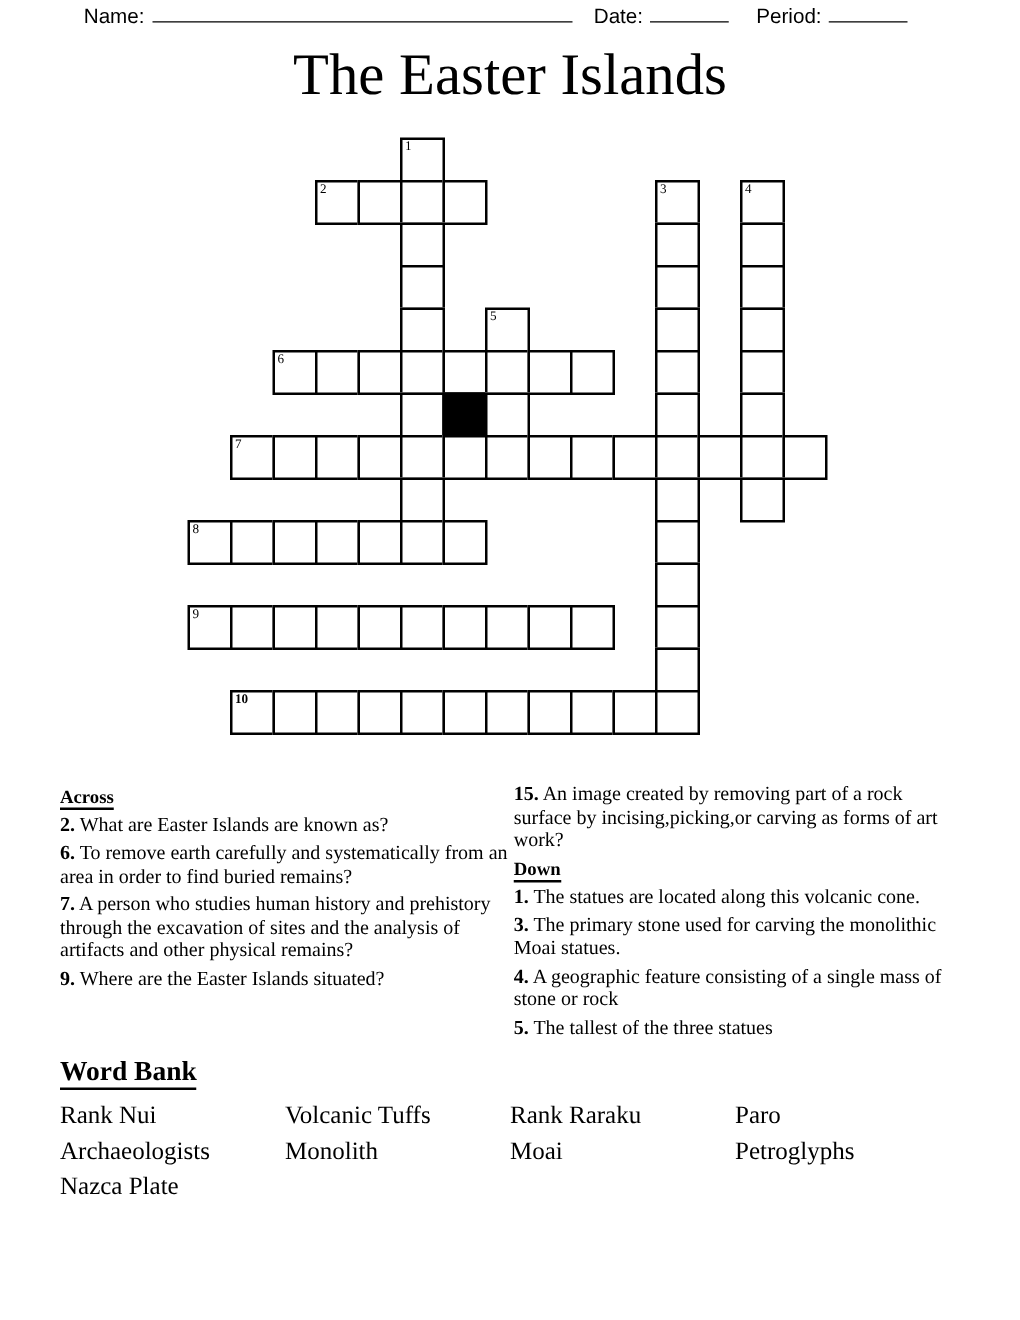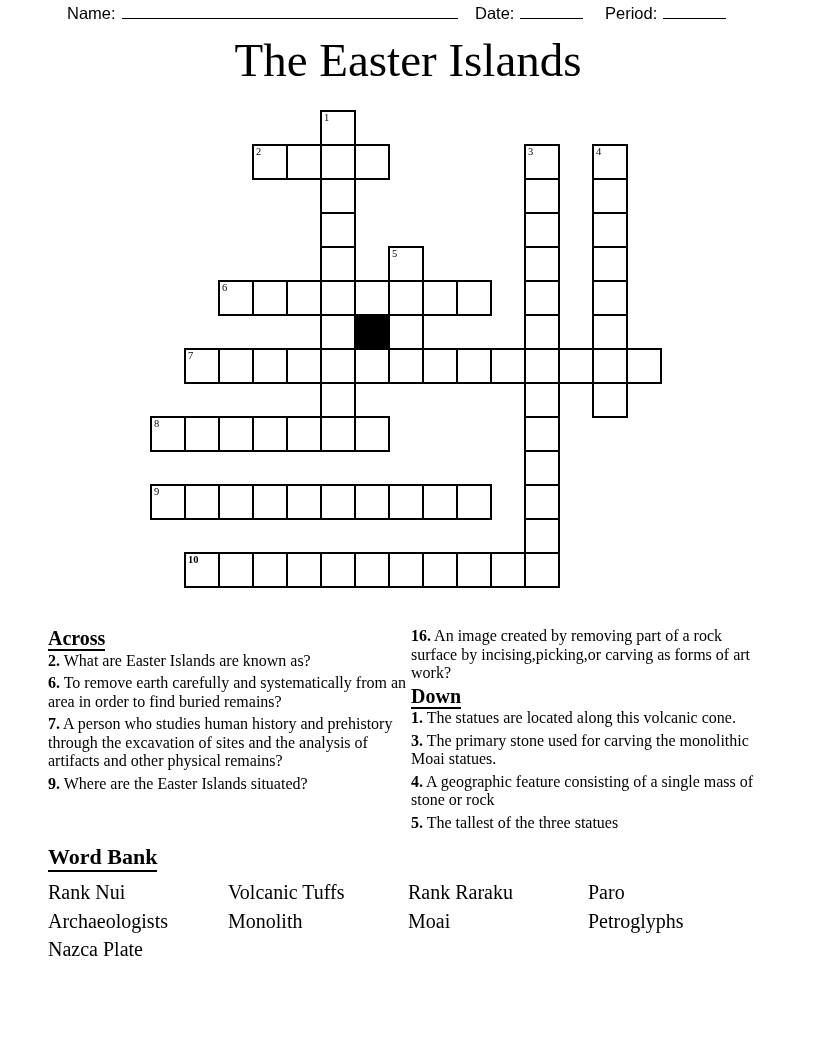--- a/index.html
+++ b/index.html
@@ -29,21 +29,21 @@
   .cell.black{background:#000;}
   .cellnum{position:absolute;top:0;left:2px;font-size:10.5px;line-height:12px;
            font-family:"Liberation Serif",serif;}
 
   
   .clues{position:absolute;top:627px;left:48px;width:722px;font-size:16px;
          line-height:18.5px;}
   .clue-col{position:absolute;top:0;width:358px;}
   #clues-left{left:0;}
   #clues-right{left:363px;}
-  .section-heading{font-size:20px;font-weight:bold;margin:2px 0 4px;}
+  .section-heading{font-size:15px;font-weight:bold;margin:2px 0 4px;}
   .section-heading span{border-bottom:2px solid #000;padding-bottom:0px;}
   .clue{margin:0 0 4px 0;}
   .clue b{font-weight:bold;}
 
   
   .wordbank{position:absolute;left:48px;top:844px;width:722px;}
   .wb-heading{font-size:22px;font-weight:bold;margin:0 0 8px 0;}
   .wb-heading span{border-bottom:2.5px solid #000;padding-bottom:1px;}
   .wb-grid{display:grid;grid-template-columns:180px 180px 180px 180px;
            font-size:20px;line-height:28.7px;width:720px;}
@@ -171,21 +171,21 @@
 
   <div class="clues">
     <div class="clue-col" id="clues-left">
         <div class="section-heading"><span>Across</span></div>
         <p class="clue"><b>2.</b> What are Easter Islands are known as?</p>
         <p class="clue"><b>6.</b> To remove earth carefully and systematically from an area in order to find buried remains?</p>
         <p class="clue"><b>7.</b> A person who studies human history and prehistory through the excavation of sites and the analysis of artifacts and other physical remains?</p>
         <p class="clue"><b>9.</b> Where are the Easter Islands situated?</p>
       </div>
     <div class="clue-col" id="clues-right">
-        <p class="clue"><b>16.</b> An image created by removing part of a rock surface by incising,picking,or carving as forms of art work?</p>
+        <p class="clue"><b>15.</b> An image created by removing part of a rock surface by incising,picking,or carving as forms of art work?</p>
         <div class="section-heading"><span>Down</span></div>
         <p class="clue"><b>1.</b> The statues are located along this volcanic cone.</p>
         <p class="clue"><b>3.</b> The primary stone used for carving the monolithic Moai statues.</p>
         <p class="clue"><b>4.</b> A geographic feature consisting of a single mass of stone or rock</p>
         <p class="clue"><b>5.</b> The tallest of the three statues</p>
       </div>
   </div>
 
   <div class="wordbank">
     <div class="wb-heading"><span>Word Bank</span></div>

